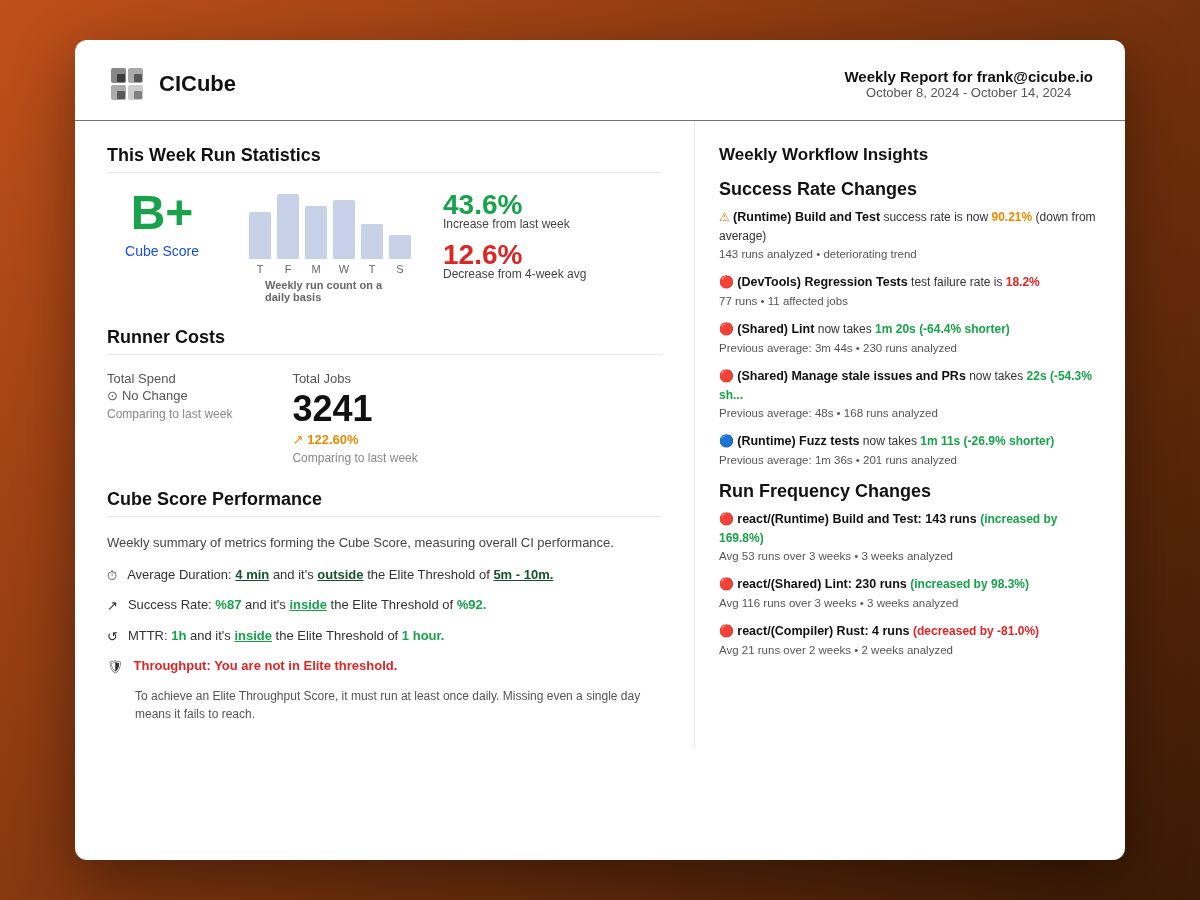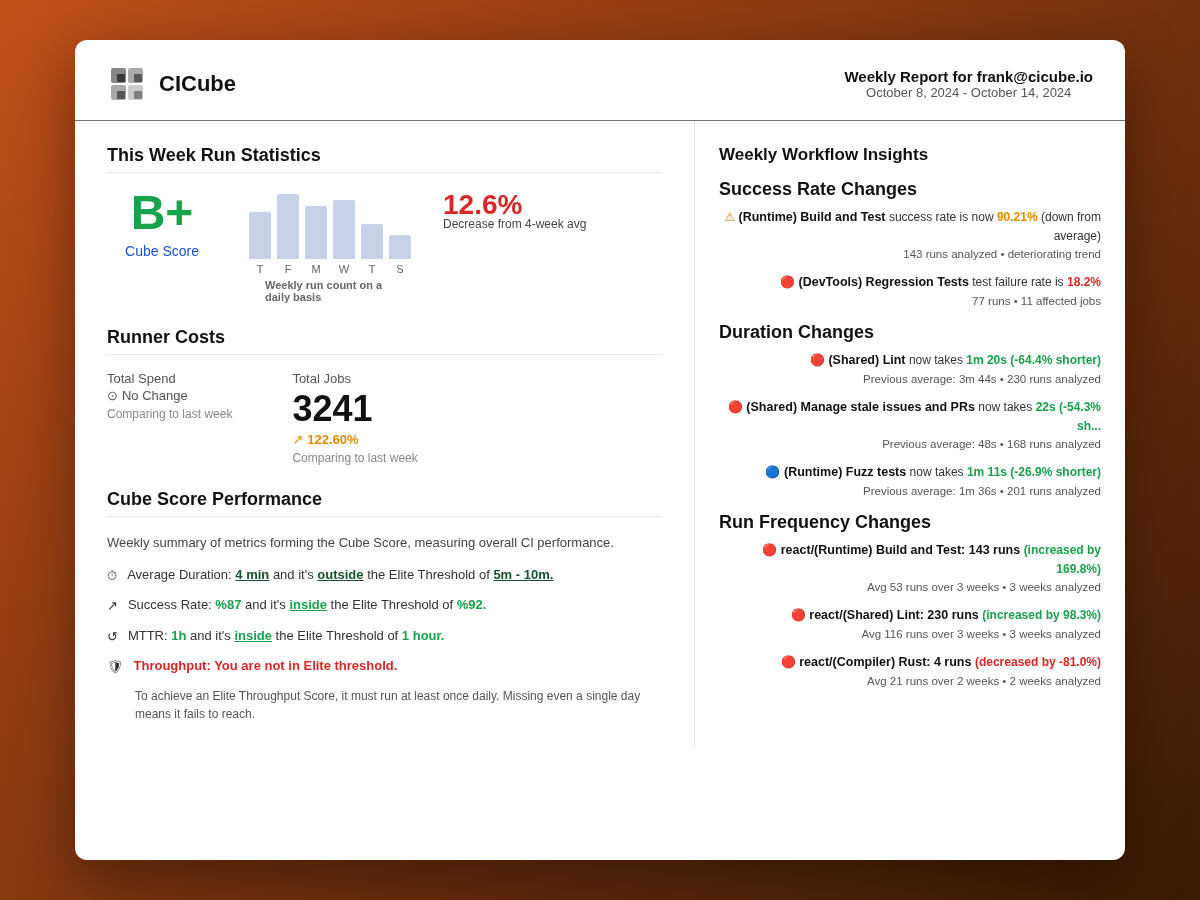--- a/index.html
+++ b/index.html
@@ -225,21 +225,20 @@
       font-weight: 700;
       color: #111;
       margin-bottom: 8px;
       margin-top: 12px;
     }
     .insight-item {
       margin-bottom: 10px;
       font-size: 12px;
       color: #333;
       line-height: 1.5;
-      text-align: right;
     }
     .insight-item-title {
       font-weight: 600;
       color: #111;
       font-size: 12.5px;
     }
     .insight-orange { color: #ea8a00; font-weight: 600; }
     .insight-red { color: #dc2626; font-weight: 600; }
     .insight-green { color: #16a34a; font-weight: 600; }
     .insight-meta {
@@ -309,20 +308,24 @@
                 <div class="bar-label">F</div>
                 <div class="bar-label">M</div>
                 <div class="bar-label">W</div>
                 <div class="bar-label">T</div>
                 <div class="bar-label">S</div>
               </div>
             <div class="bar-chart-caption">Weekly run count on a daily basis</div>
           </div>
           <div class="stats-right">
             <div>
+              <div class="stat-percent-green">43.6%</div>
+              <div class="stat-label">Increase from last week</div>
+            </div>
+            <div>
               <div class="stat-percent-red">12.6%</div>
               <div class="stat-label">Decrease from 4-week avg</div>
             </div>
           </div>
         </div>
       </div>
 
       <div>
         <h2 class="section-title">Runner Costs</h2>
         <hr class="section-divider">
@@ -401,21 +404,20 @@
 
       <div class="insight-item">
         <span class="badge-error">🔴 </span>
         <span class="insight-item-title">(DevTools) Regression Tests</span>
         <span> test failure rate is </span>
         <span class="insight-red">18.2%</span>
         <br>
         <span class="insight-meta">77 runs • 11 affected jobs</span>
       </div>
 
-      <div class="insight-section-title">Duration Changes</div>
 
       <div class="insight-item">
         <span class="badge-error">🔴 </span>
         <span class="insight-item-title">(Shared) Lint</span>
         <span> now takes </span>
         <span class="insight-green">1m 20s (-64.4% shorter)</span>
         <br>
         <span class="insight-meta">Previous average: 3m 44s • 230 runs analyzed</span>
       </div>
 

